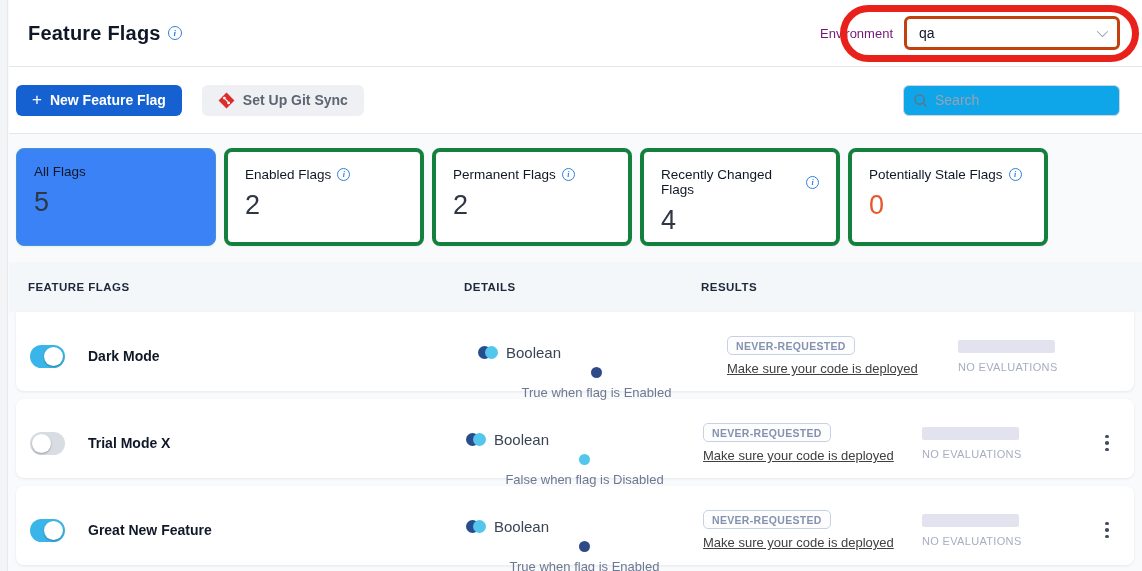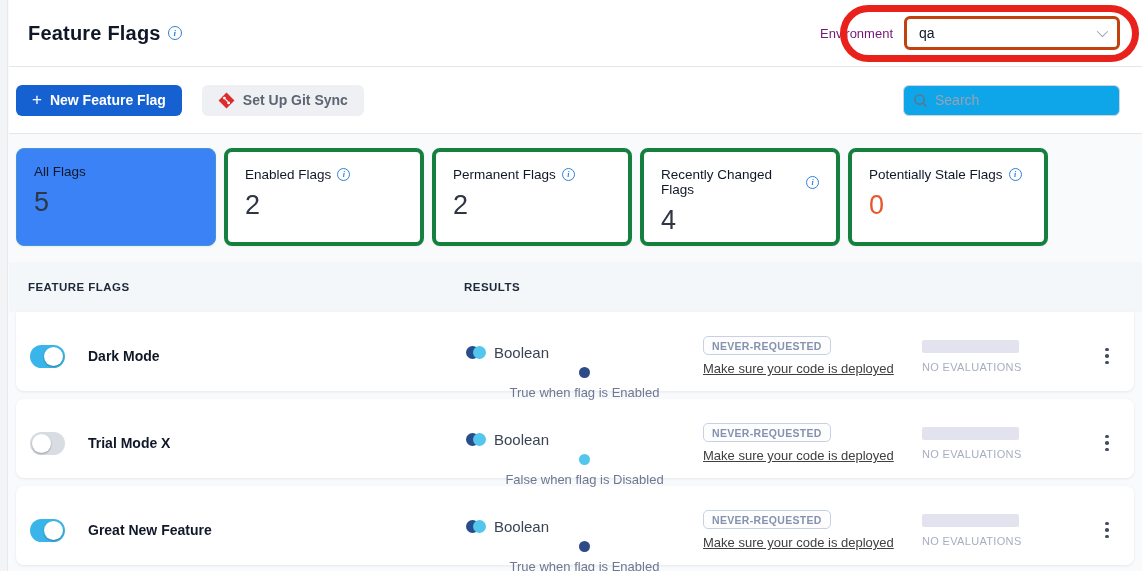--- a/index.html
+++ b/index.html
@@ -43,21 +43,21 @@
   .stat-label { font-size:13.5px; color:#101828; display:flex; align-items:center; gap:6px; }
   .stat-label .info-icon { width:13px; height:13px; font-size:8px; }
   .stat-value { font-size:27px; color:#2f3644; margin-top:8px; font-weight:normal; }
 
   
   .grid-cols { display:grid; grid-template-columns:436px 237px 219px 168px 1fr; align-items:center; }
   .table-head { background:#f3f7fa; height:50px; padding-left:19px; }
   .th { font-size:11.5px; font-weight:bold; letter-spacing:.04em; color:#1d2939; }
 
   .row-card { background:#fff; border-radius:8px; box-shadow:0 1px 3px rgba(16,24,40,.08); width:1118px; margin:0 0 8px 7px; height:79px; padding-left:14px; padding-right:10px; }
-  .row-card.first { border-top-left-radius:0; border-top-right-radius:0; margin-bottom:8px; }
+  .row-card.first { border-top-left-radius:0; border-top-right-radius:0; margin-bottom:8px;gap:12px; }
   .flag-cell { display:flex; align-items:center; gap:23px; }
   .flag-name { font-size:14px; font-weight:bold; color:#101828; }
 
   .toggle { width:35px; height:23px; border-radius:12px; background:#d8dce3; position:relative; cursor:pointer; flex:0 0 auto; }
   .toggle.on { background:#3ab5e9; }
   .toggle .knob { position:absolute; top:2px; left:2px; width:19px; height:19px; border-radius:50%; background:#fff; box-shadow:0 1px 2px rgba(0,0,0,.3); }
   .toggle.on .knob { left:auto; right:2px; }
 
   .details-cell .type-line { display:flex; align-items:center; gap:8px; font-size:15px; color:#3a4454;margin-top:32px; }
   .bool-icon { display:inline-flex; align-items:center; }
@@ -154,20 +154,21 @@
       <div class="stat-label">
         <span>Potentially Stale Flags</span>
         <span class="info-icon">i</span>
       </div>
       <div class="stat-value" style="color: rgb(232, 85, 45);">0</div>
     </div>
   </div>
 
   <div class="table-head grid-cols">
     <span class="th">FEATURE FLAGS</span>
+    <span class="th">DETAILS</span>
     <span class="th">RESULTS</span>
     <span></span>
   </div>
 
   <div class="row-card grid-cols first">
     <div class="flag-cell">
       <div class="toggle on">
           <div class="knob"></div>
         </div>
       <span class="flag-name">Dark Mode</span>

